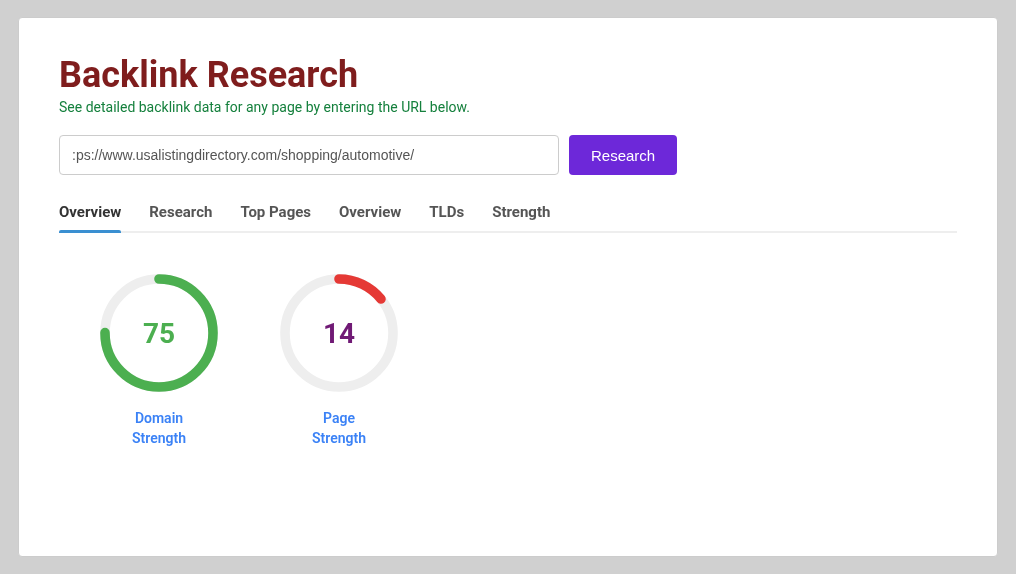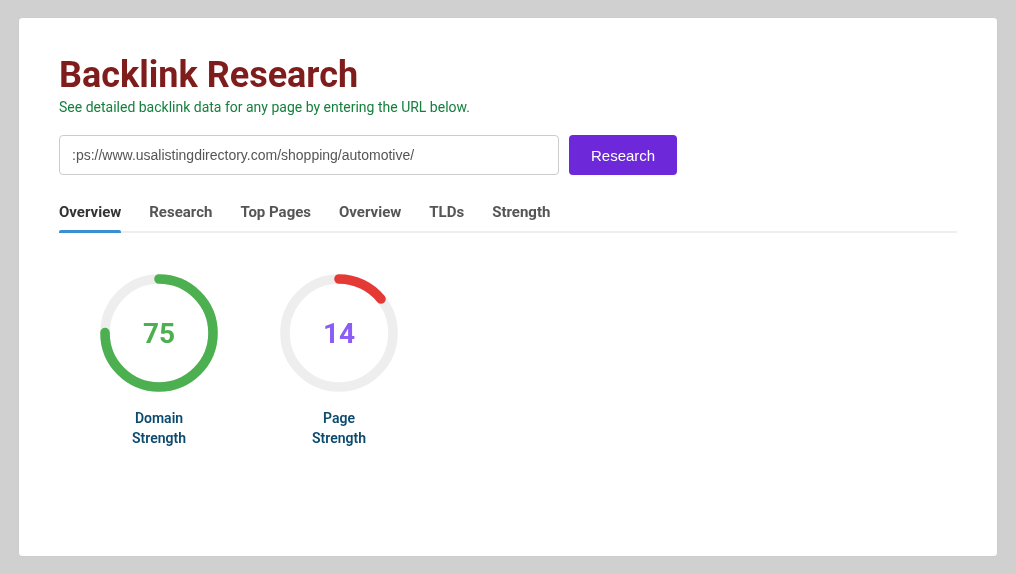--- a/index.html
+++ b/index.html
@@ -155,27 +155,27 @@
       transform: translate(-50%, -50%);
       font-size: 28px;
       font-weight: 700;
     }
 
     .circle-value.green {
       color: #4caf50;
     }
 
     .circle-value.red {
-      color: #8b5cf6;
+      color: #701a75;
     }
 
     .metric-label {
       font-size: 14px;
       font-weight: 600;
-      color: #0c4a6e;
+      color: #3b82f6;
       text-align: center;
       line-height: 1.4;
     }
   </style>
 </head>
 <body>
 
 <div class="card">
   <h1 class="page-title">Backlink Research</h1>
   <p class="subtitle">See detailed backlink data for any page by entering the URL below.</p>

